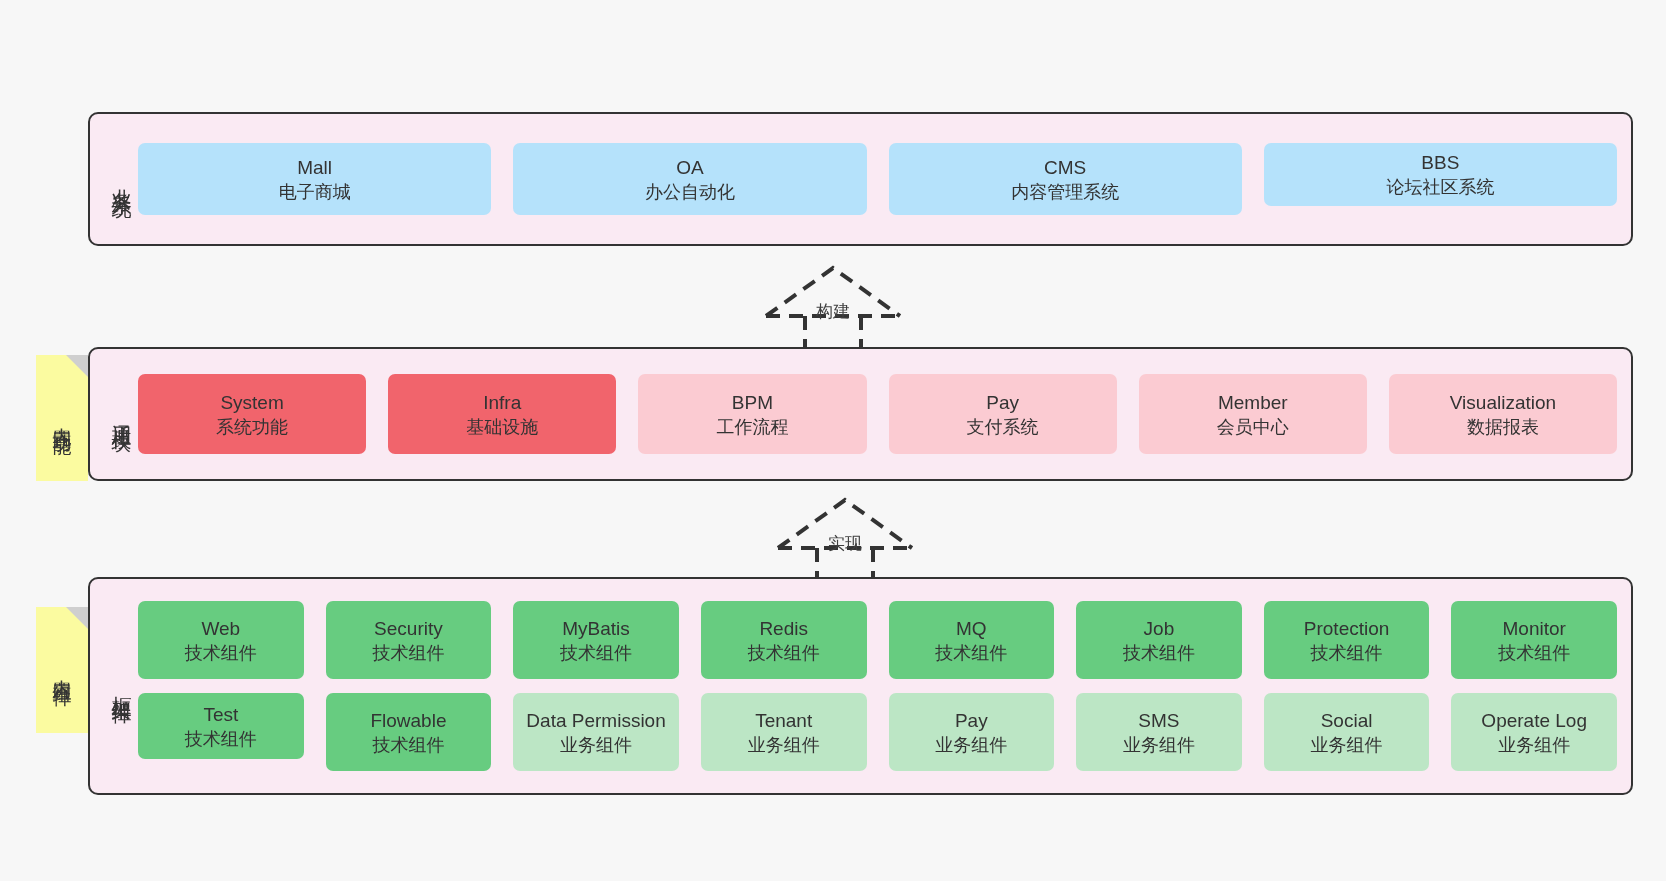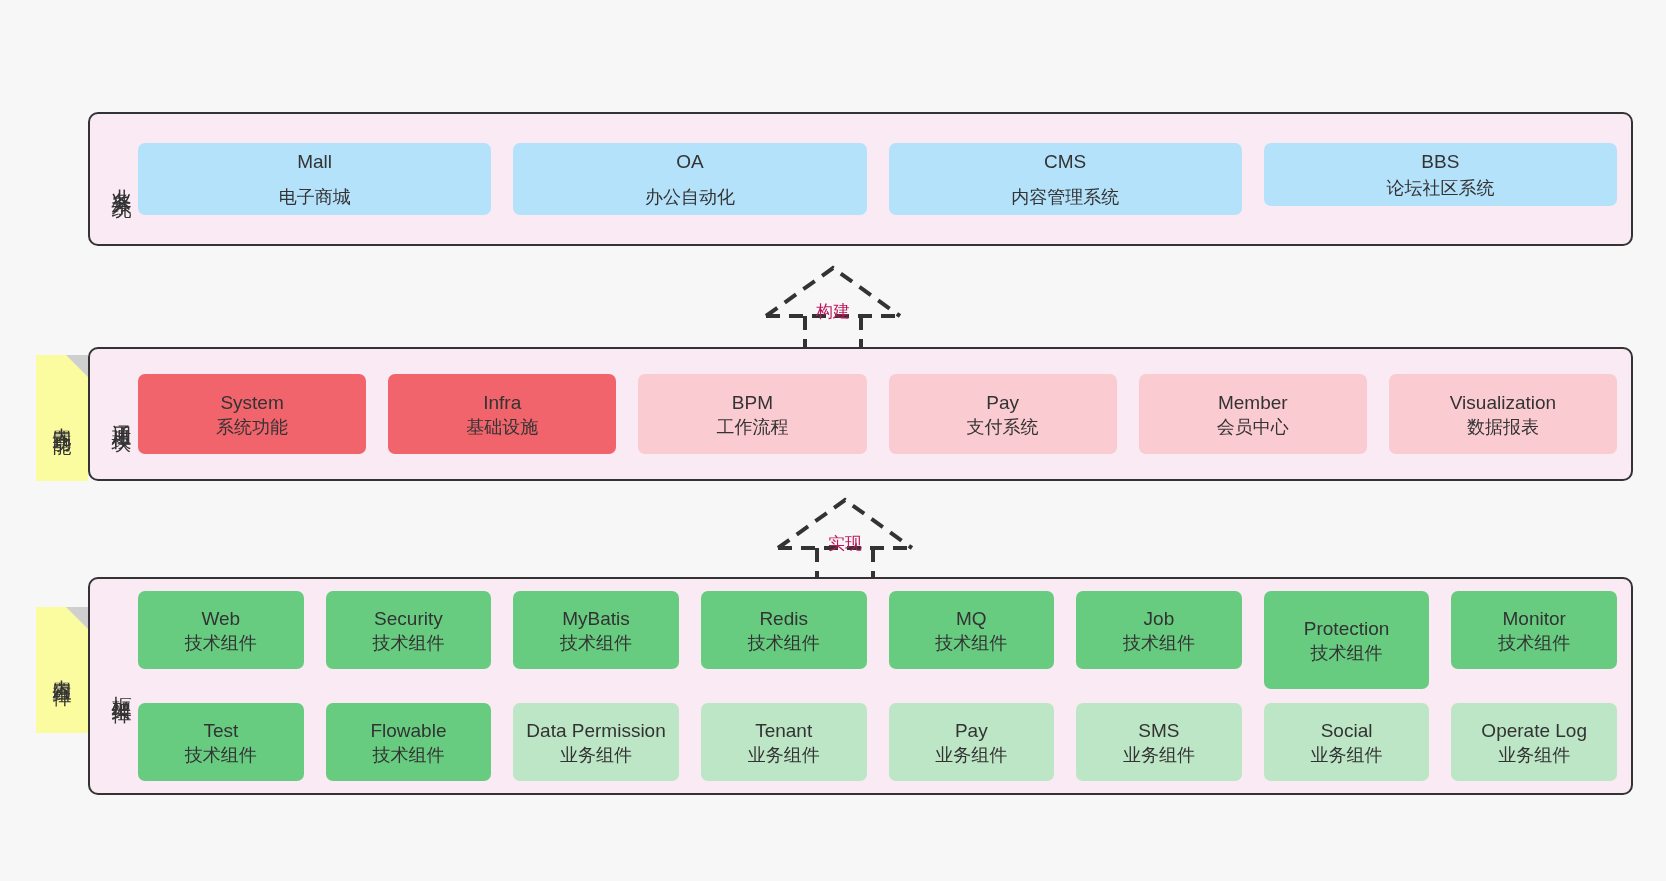--- a/index.html
+++ b/index.html
@@ -58,21 +58,21 @@
     align-items:center;
     justify-content:center;
     box-sizing:border-box;
     text-align:center;
     padding:6px 4px;
   }
   .cell .t1{font-size:19px;line-height:25px;color:#333333;}
   .cell .t2{font-size:18px;line-height:24px;color:#333333;}
 
   
-  .c-blue       {background:#B5E2FB;justify-content:space-between;}
+  .c-blue       {background:#B5E2FB;}
   .c-red        {background:#F1646C;}
   .c-pink       {background:#FBCBD2;}
   .c-green      {background:#67CC80;}
   .c-lightgreen {background:#BCE6C5;}
 
   
   .note{
     position:absolute;
     width:52px;
     background:#FBFBA0;
@@ -99,21 +99,21 @@
     border-left:22px solid transparent;
   }
 
   
   .arrow{position:absolute;}
   .arrow svg{display:block;overflow:visible;}
   .arrow-label{
     position:absolute;
     font-size:17px;
     line-height:20px;
-    color:#be185d;
+    color:#404040;
     background:transparent;
     white-space:nowrap;
     user-select:none;
   }
 </style>
 </head>
 <body>
 
 <div class="canvas">
 
@@ -223,32 +223,32 @@
           <span class="t2">技术组件</span>
         </div>
         <div class="cell c-green" style="height:78px;">
           <span class="t1">MQ</span>
           <span class="t2">技术组件</span>
         </div>
         <div class="cell c-green" style="height:78px;">
           <span class="t1">Job</span>
           <span class="t2">技术组件</span>
         </div>
-        <div class="cell c-green" style="height:98px;border-radius:7px;">
+        <div class="cell c-green" style="height:78px;border-radius:7px;">
           <span class="t1">Protection</span>
           <span class="t2">技术组件</span>
         </div>
         <div class="cell c-green" style="height:78px;">
           <span class="t1">Monitor</span>
           <span class="t2">技术组件</span>
         </div>
       </div>
 
       <div class="row">
-        <div class="cell c-green" style="height:78px;">
+        <div class="cell c-green" style="height:66px;">
           <span class="t1">Test</span>
           <span class="t2">技术组件</span>
         </div>
         <div class="cell c-green" style="height:78px;">
           <span class="t1">Flowable</span>
           <span class="t2">技术组件</span>
         </div>
         <div class="cell c-lightgreen" style="height:78px;">
           <span class="t1">Data Permission</span>
           <span class="t2">业务组件</span>

